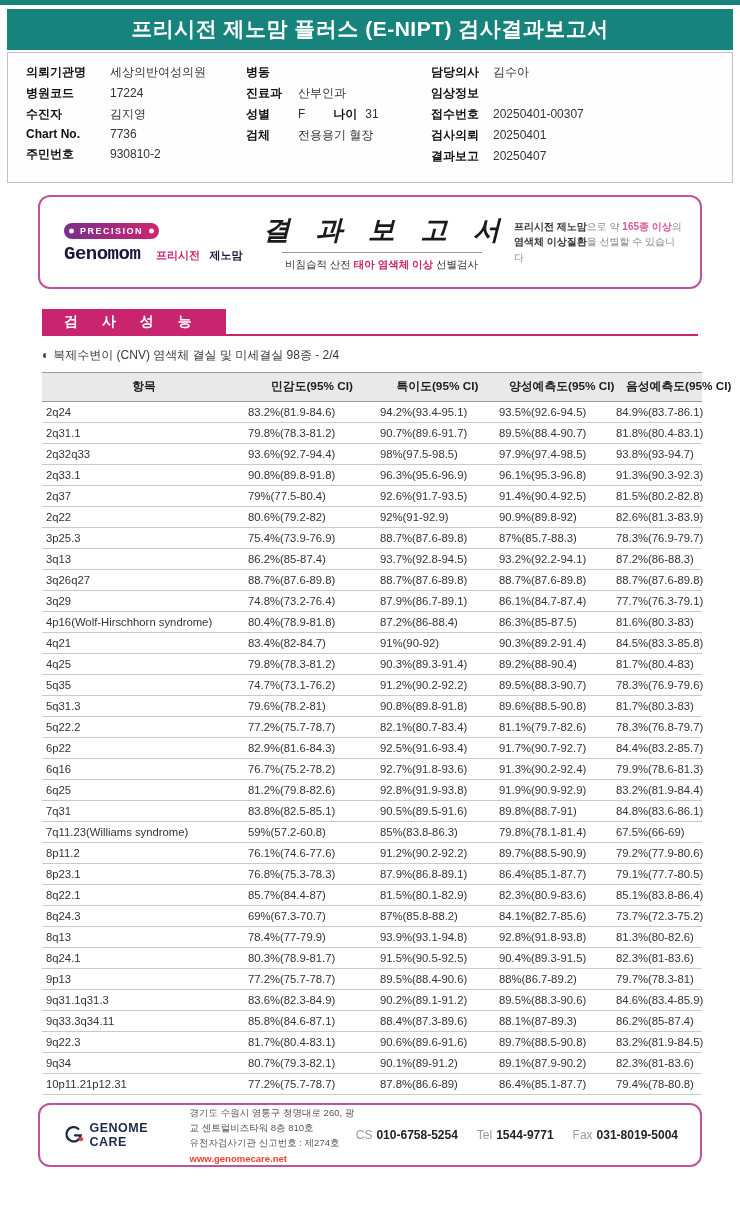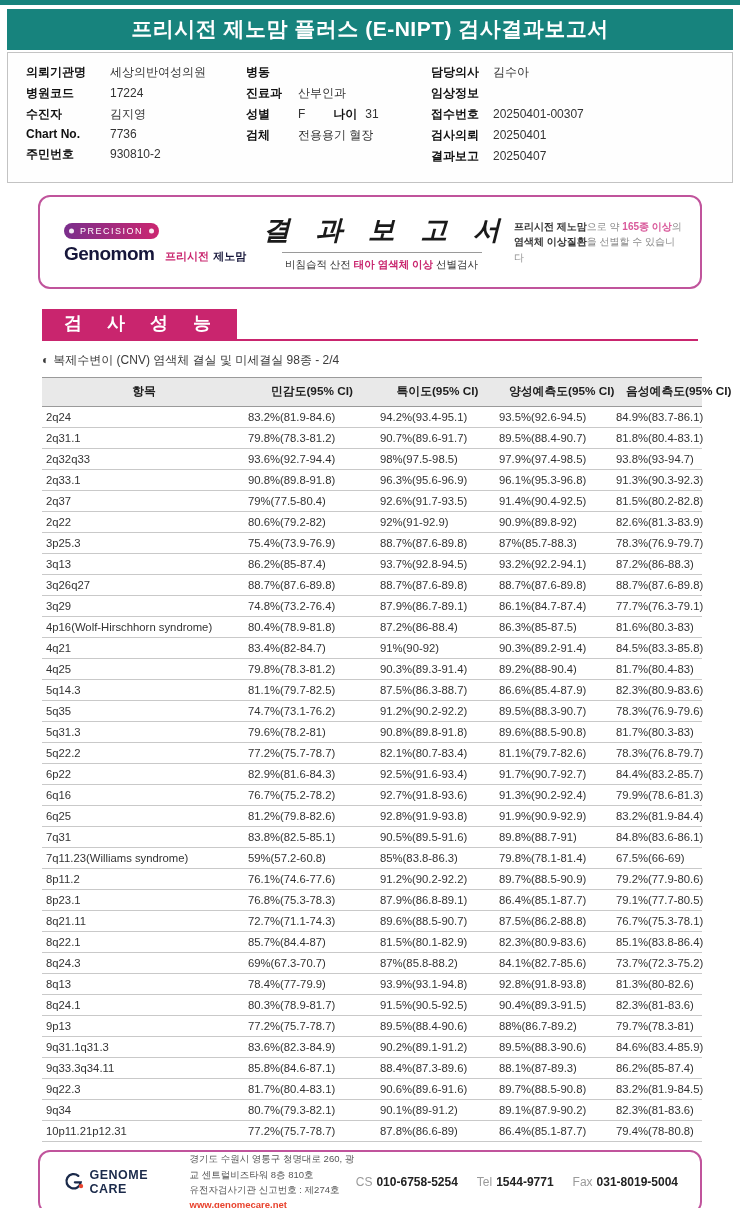--- a/index.html
+++ b/index.html
@@ -22,41 +22,41 @@
   .pi-col1 .pi-label { width:84px; }
   .pi-col2 .pi-label { width:52px; }
   .pi-col3 .pi-label { width:62px; }
   .pi-label2 { width:auto !important; margin-left:28px; margin-right:8px; }
   .pi-value { color:#333; }
 
   .banner { margin:12px 38px 0; border:2px solid #C0549C; border-radius:12px; height:94px;
     display:flex; align-items:center; background:#fff; }
   .banner-left { margin-left:24px; width:185px; }
   .precision-pill { position:relative; display:inline-block; background:linear-gradient(90deg,#7a2e8c,#cb2670);
-    color:#fff; font-size:9px; font-weight:normal; letter-spacing:1.5px; border-radius:9px; padding:3px 16px; }
+    color:#fff; font-size:9px; font-weight:bold; letter-spacing:1.5px; border-radius:9px; padding:3px 16px; }
   .precision-pill::before, .precision-pill::after { content:""; position:absolute; top:50%; transform:translateY(-50%);
     width:5px; height:5px; border-radius:50%; background:rgba(255,255,255,.9); }
   .precision-pill::before { left:5px; }
   .precision-pill::after { right:5px; }
-  .brand-line { margin-top:4px; white-space:nowrap; }
+  .brand-line { margin-top:4px; white-space:nowrap;font-family:Liberation Mono, monospace; }
   .brand-en { font-size:19px; font-weight:800; color:#16163a; letter-spacing:-0.5px; }
   .brand-kr-hl { font-size:11px; font-weight:bold; color:#C9256E; margin-left:6px; }
   .brand-kr { font-size:11px; font-weight:bold; color:#16163a; }
   .banner-center { flex:1; text-align:center; }
   .report-title { font-size:27px; font-weight:bold; color:#1a1a1a; letter-spacing:9px; text-indent:9px;font-style:italic; }
   .report-divider { width:200px; border-top:1px solid #9a9a9a; margin:4px auto 5px; }
   .report-sub { font-size:10.5px; color:#333; }
   .report-sub .hl { color:#C9256E; font-weight:bold; }
   .banner-right { width:168px; margin-right:18px; font-size:10px; color:#8a8a8a; line-height:1.55; }
   .banner-right .b { color:#333; font-weight:bold; }
   .banner-right .hl { color:#d95a9b; font-weight:bold; }
 
   .section-rule { margin:20px 42px 0; border-bottom:2px solid #C9256E; line-height:0; }
   .section-badge { display:inline-block; background:#C9256E; color:#fff; font-weight:bold;
-    font-size:18px; letter-spacing:10px; padding:5px 16px 5px 22px; line-height:1.1; }
+    font-size:14px; letter-spacing:10px; padding:5px 24px 5px 22px; line-height:1.1; }
 
   .table-note { margin:11px 42px 0; font-size:12px; color:#3a3a3a; }
   .table-note .icon { font-size:12px; margin-right:4px; }
 
   table.perf { margin:8px 42px 0; width:660px; border-collapse:collapse; table-layout:fixed; }
   table.perf th { background:#e9e9e9; border-top:1px solid #9a9a9a; border-bottom:1px solid #9a9a9a;
     font-size:11.8px; font-weight:bold; color:#1d1d1d; padding:6px 12px; text-align:center; white-space:nowrap; }
   table.perf td { border-bottom:1px solid #c9c9c9; font-size:11.3px; color:#333;
     padding:4px 0 4px 2px; text-align:left; white-space:nowrap; }
   table.perf td:first-child { padding-left:4px; }
@@ -281,27 +281,20 @@
         <td>84.5%(83.3-85.8)</td>
       </tr>
       <tr>
         <td>4q25</td>
         <td>79.8%(78.3-81.2)</td>
         <td>90.3%(89.3-91.4)</td>
         <td>89.2%(88-90.4)</td>
         <td>81.7%(80.4-83)</td>
       </tr>
       <tr>
-        <td>5q14.3</td>
-        <td>81.1%(79.7-82.5)</td>
-        <td>87.5%(86.3-88.7)</td>
-        <td>86.6%(85.4-87.9)</td>
-        <td>82.3%(80.9-83.6)</td>
-      </tr>
-      <tr>
         <td>5q35</td>
         <td>74.7%(73.1-76.2)</td>
         <td>91.2%(90.2-92.2)</td>
         <td>89.5%(88.3-90.7)</td>
         <td>78.3%(76.9-79.6)</td>
       </tr>
       <tr>
         <td>5q31.3</td>
         <td>79.6%(78.2-81)</td>
         <td>90.8%(89.8-91.8)</td>
@@ -356,27 +349,20 @@
         <td>91.2%(90.2-92.2)</td>
         <td>89.7%(88.5-90.9)</td>
         <td>79.2%(77.9-80.6)</td>
       </tr>
       <tr>
         <td>8p23.1</td>
         <td>76.8%(75.3-78.3)</td>
         <td>87.9%(86.8-89.1)</td>
         <td>86.4%(85.1-87.7)</td>
         <td>79.1%(77.7-80.5)</td>
-      </tr>
-      <tr>
-        <td>8q21.11</td>
-        <td>72.7%(71.1-74.3)</td>
-        <td>89.6%(88.5-90.7)</td>
-        <td>87.5%(86.2-88.8)</td>
-        <td>76.7%(75.3-78.1)</td>
       </tr>
       <tr>
         <td>8q22.1</td>
         <td>85.7%(84.4-87)</td>
         <td>81.5%(80.1-82.9)</td>
         <td>82.3%(80.9-83.6)</td>
         <td>85.1%(83.8-86.4)</td>
       </tr>
       <tr>
         <td>8q24.3</td>

